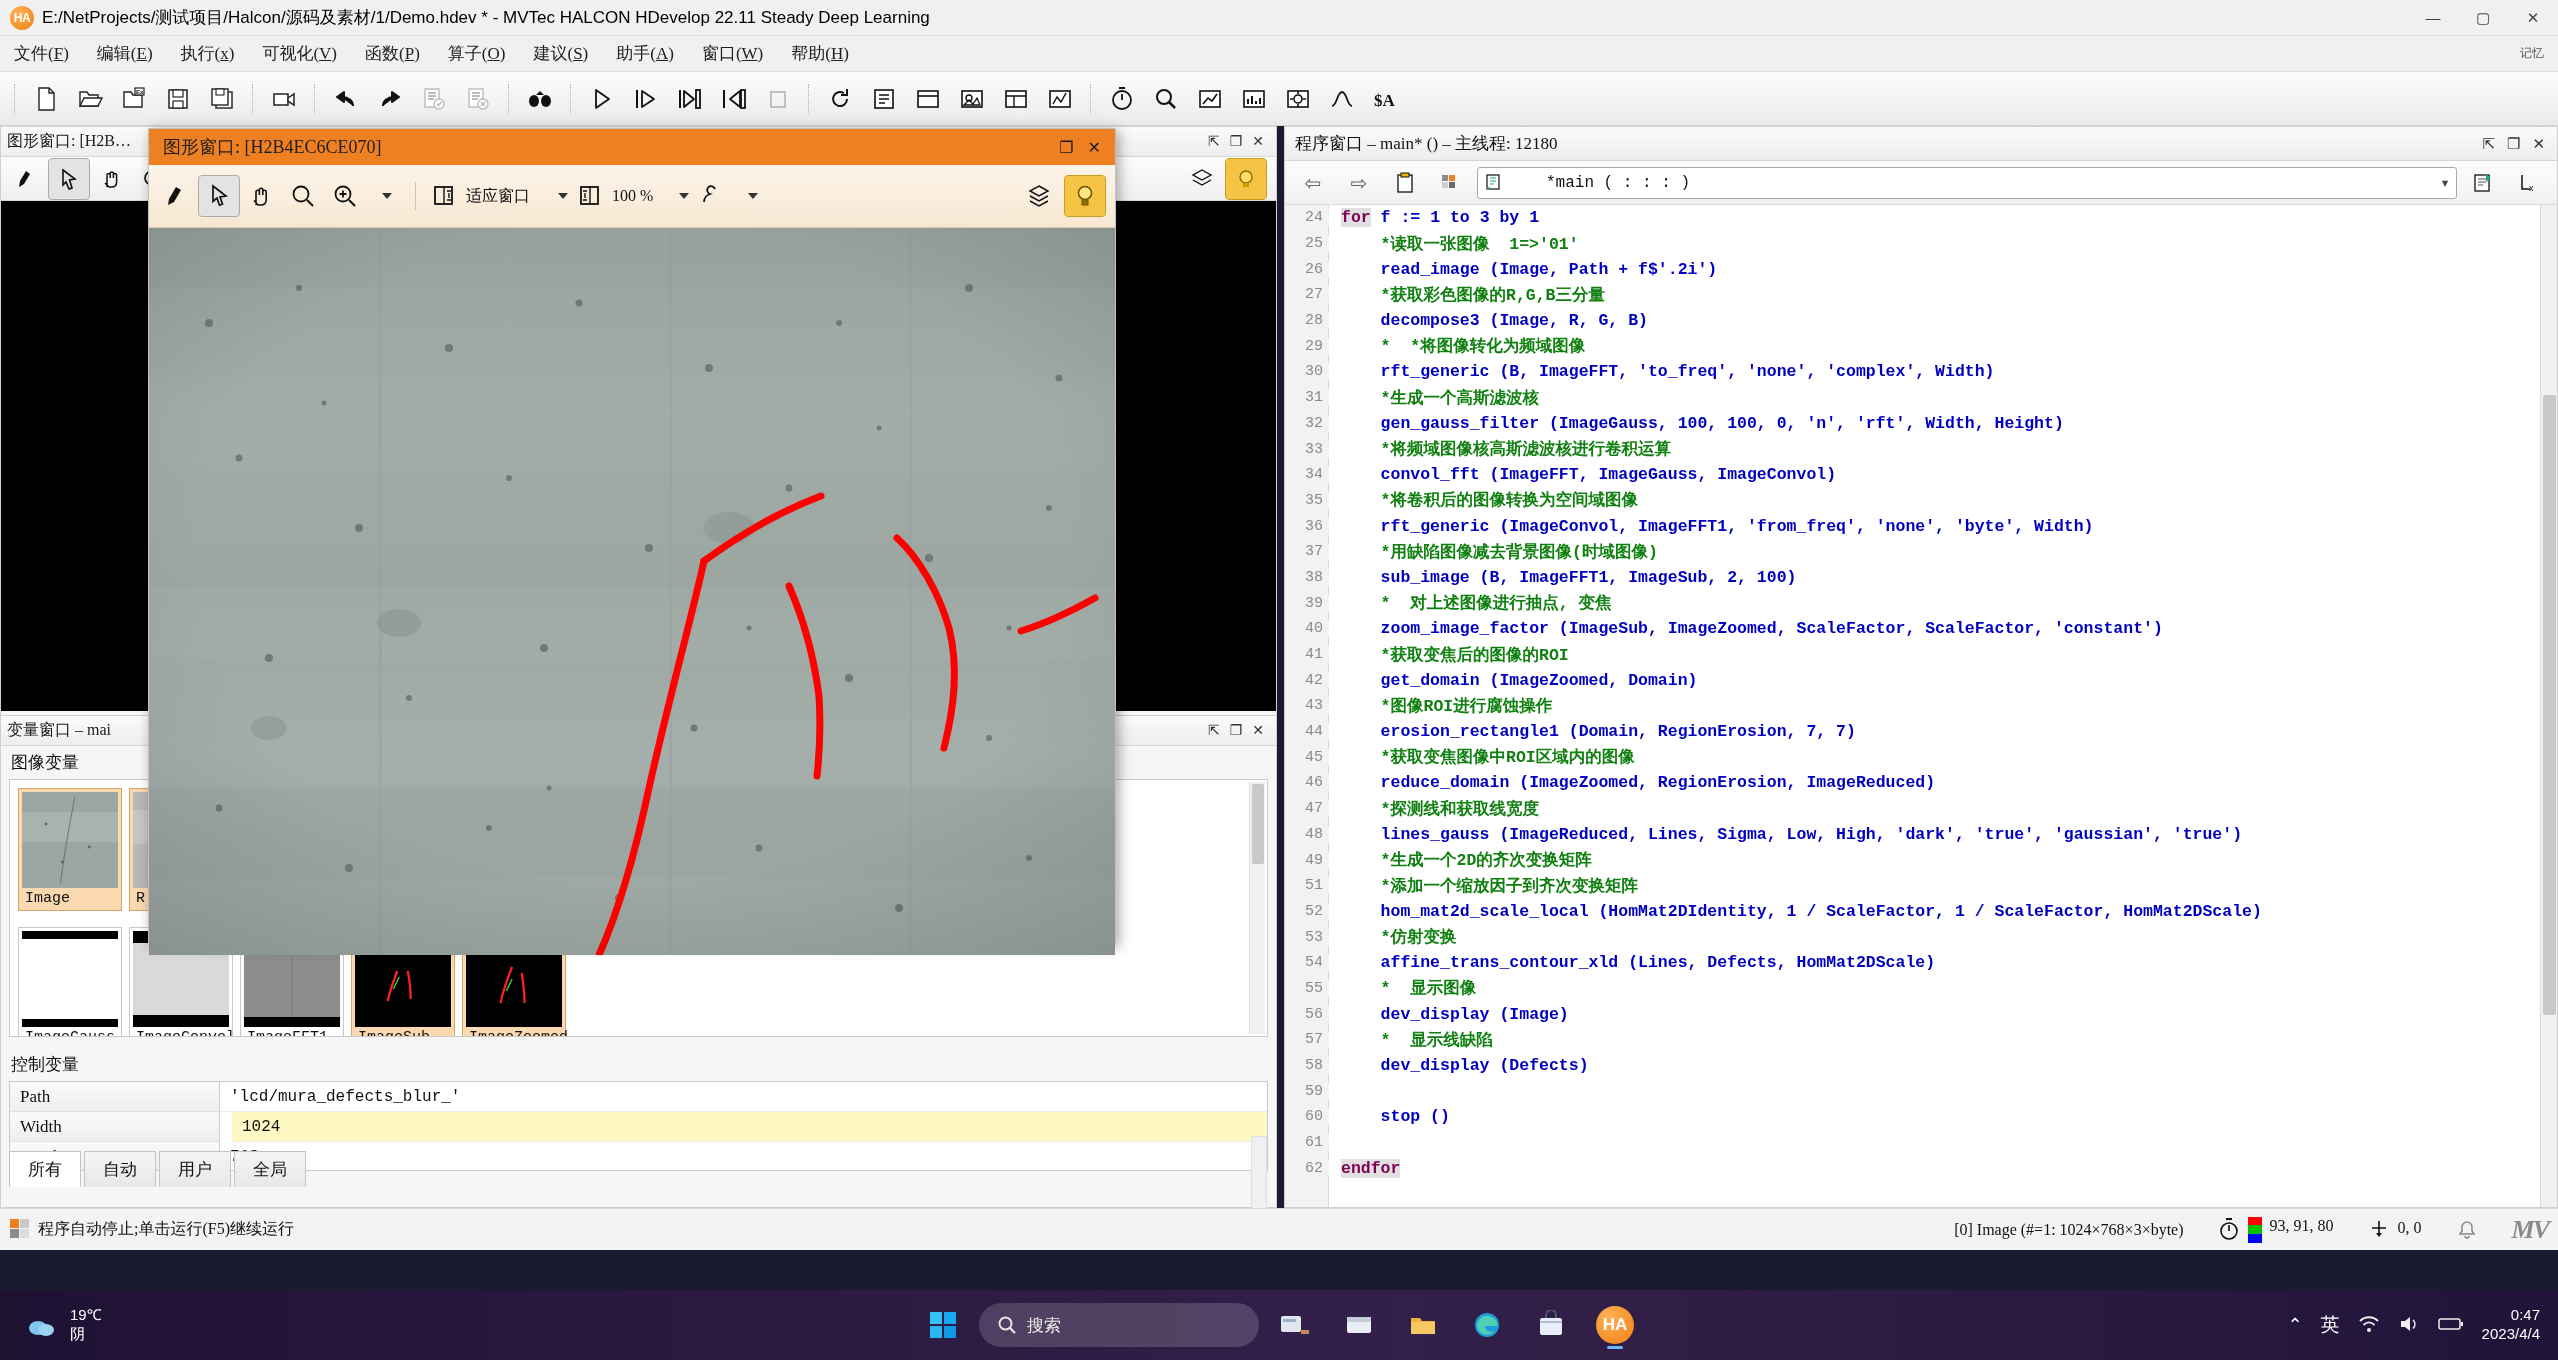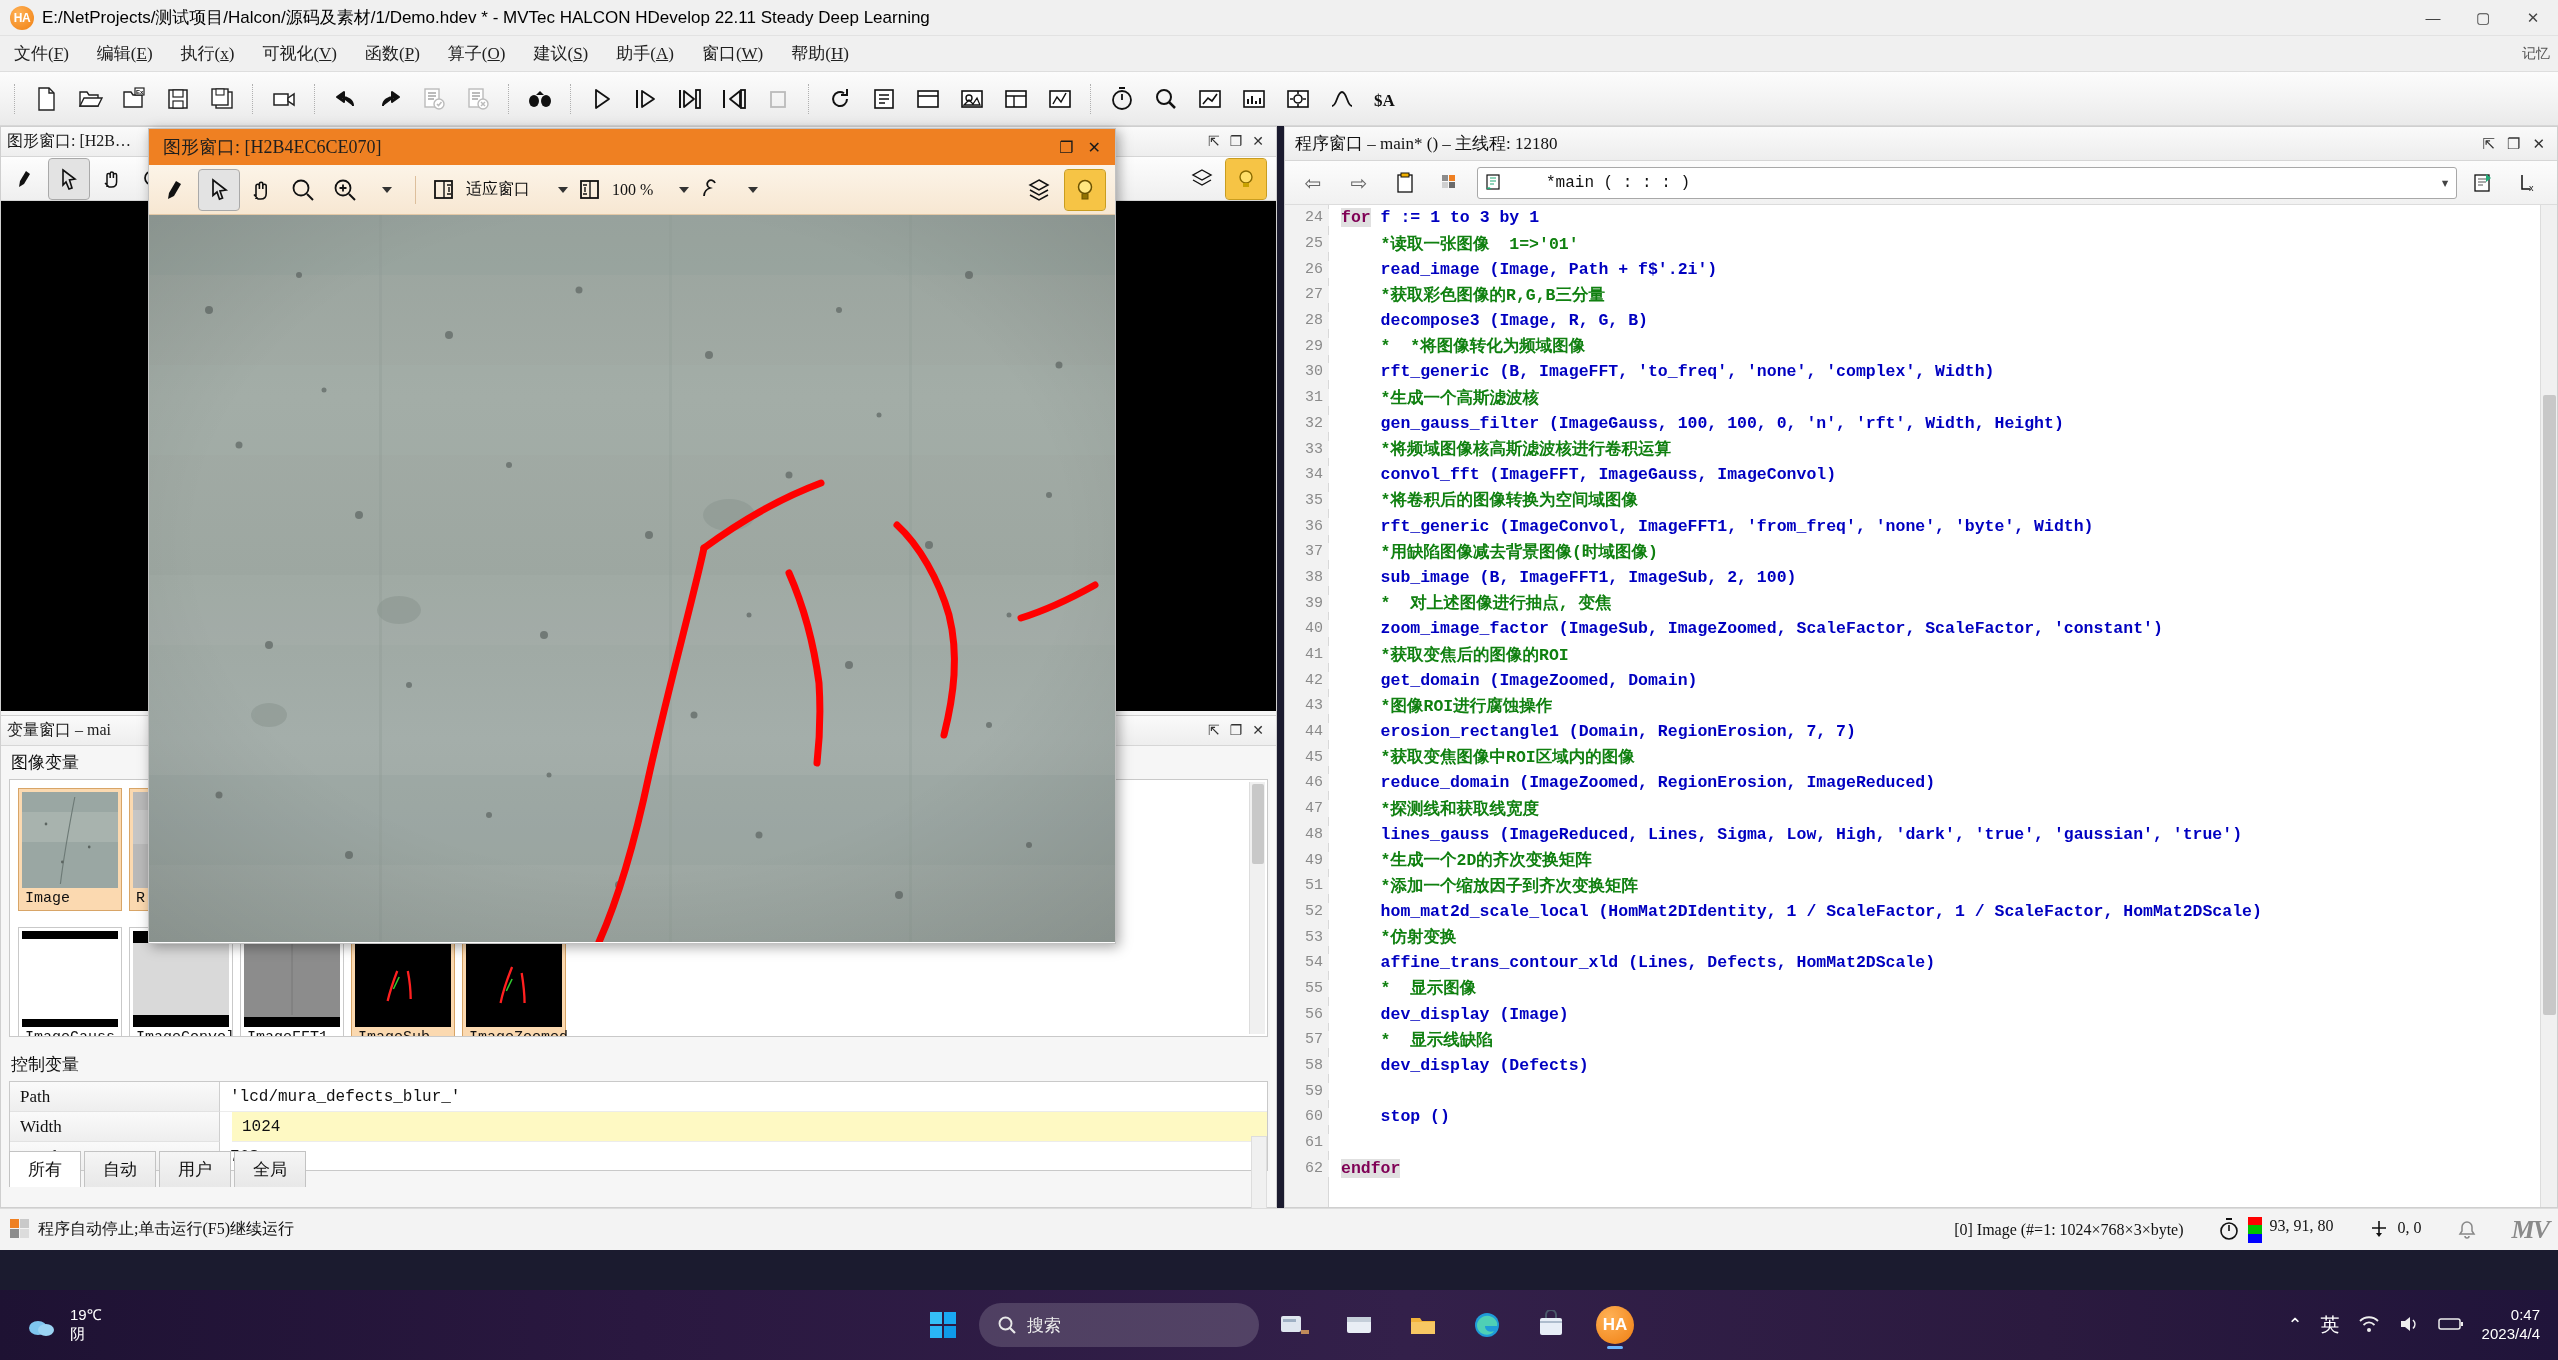--- a/index.html
+++ b/index.html
@@ -37,21 +37,21 @@
     position: absolute; left: 0; top: 36px; width: 2558px; height: 36px;
     background: #f0f0f0; display: flex; align-items: center;
     border-bottom: 1px solid #dedede;
   }
   .menu-item {
     padding: 4px 14px; font-size: 17px; color: #202020;
     font-family: "Liberation Serif", serif;
     white-space: nowrap;
   }
   .menu-u { text-decoration: underline; }
-  .menu-right { margin-left: auto; padding-right: 8px; color: #555; font-size: 14px; }
+  .menu-right { margin-left: auto; padding-right: 14px; color: #555; font-size: 12px; }
 
   
   .toolbar {
     position: absolute; left: 0; top: 72px; width: 2558px; height: 54px;
     background: linear-gradient(180deg,#fcfcfc 0%, #f2f2f2 60%, #eaeaea 100%);
     border-bottom: 1px solid #d7d7d7;
     display: flex; align-items: center; padding-left: 6px;
   }
   .tbar-btn {
     width: 40px; height: 40px; display: flex; align-items: center;
@@ -89,21 +89,21 @@
     z-index: 40;
   }
   .float-title {
     height: 36px; background: #ef8022; display: flex; align-items: center;
     padding: 0 6px 0 14px;
     font-family: "Liberation Serif", serif; font-size: 18px; color: #1e1e1e;
   }
   .float-title .ctrls { margin-left: auto; display: flex; gap: 14px;
      padding-right: 8px; font-size: 16px; color: #1a1a1a; }
   .float-tbar {
-    height: 50px; background: linear-gradient(180deg,#fcf4e8,#f7e7d2);
+    height: 63px; background: linear-gradient(180deg,#fcf4e8,#f7e7d2);
     border-bottom: 1px solid #e3c8a6;
     display: flex; align-items: center; padding-left: 8px; gap: 2px;
   }
   .gbtn {
     height: 40px; min-width: 40px; display: flex; align-items: center;
     justify-content: center; border-radius: 3px; padding: 0 4px;
   }
   .gbtn.active { background: #e3e3e3; outline: 1px solid #a9a9a9; }
   .gbtn.lamp { background: #f6c445; outline: 1px solid #c99d20; }
   .gcombo { display: flex; align-items: center; gap: 4px;

